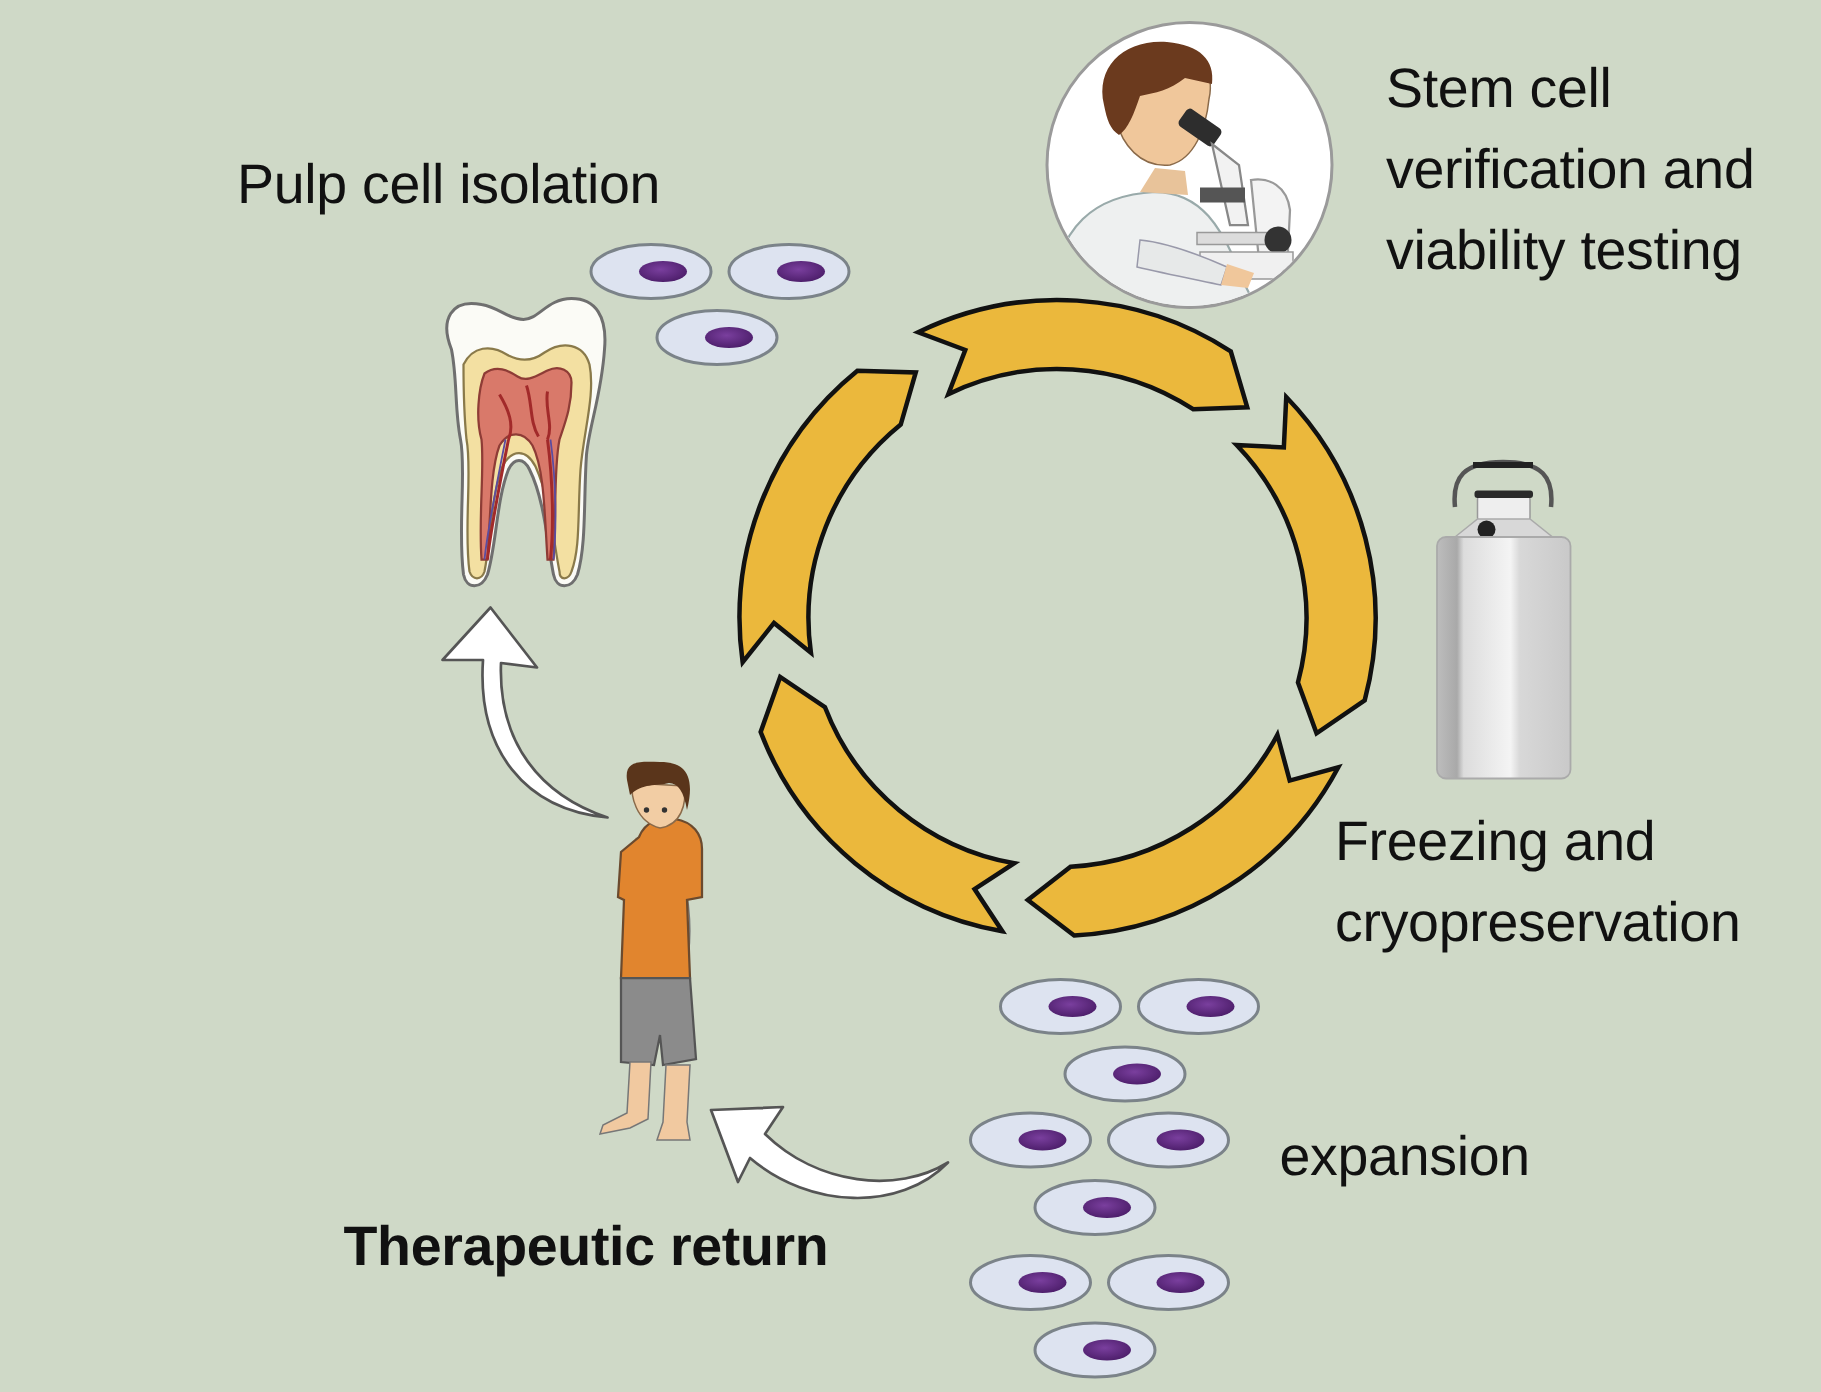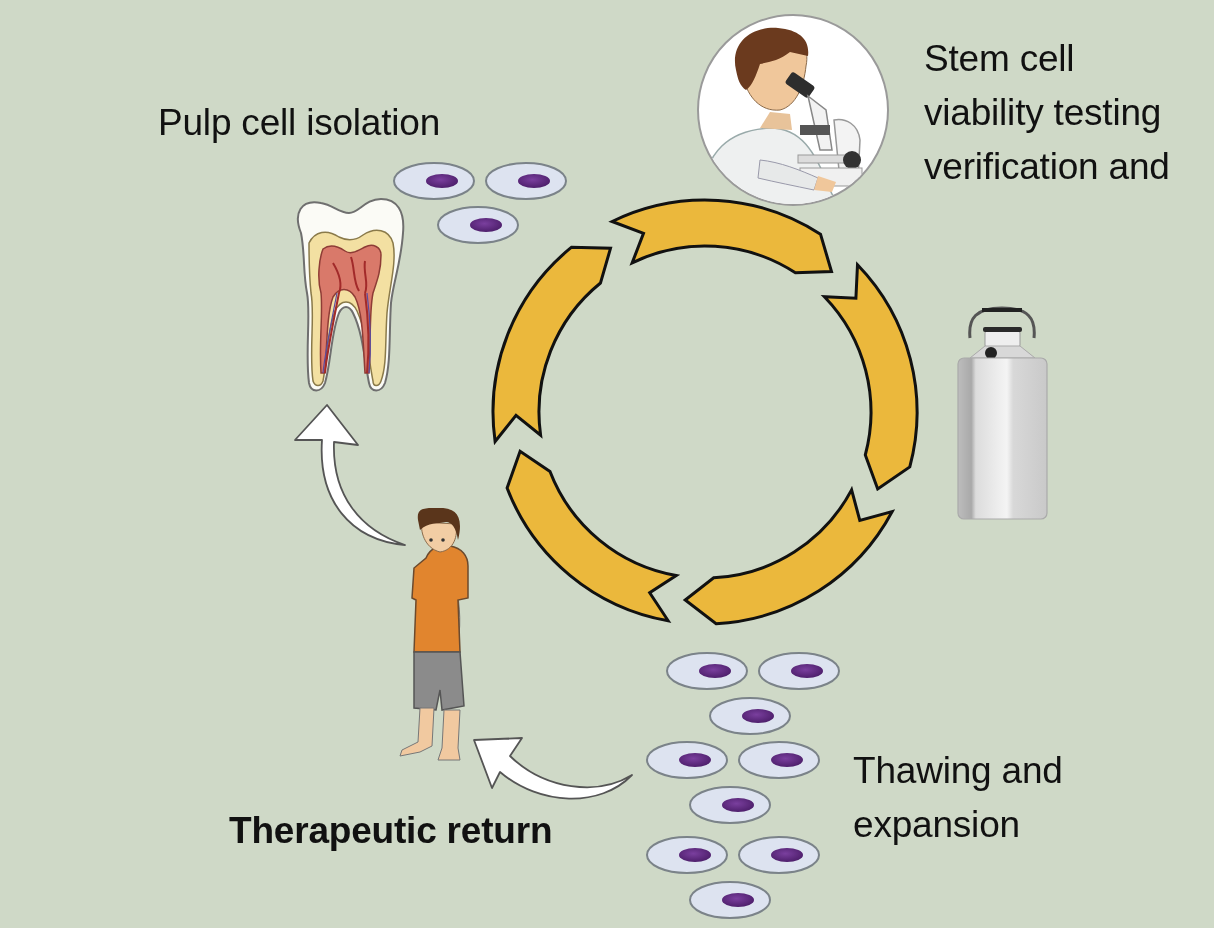--- a/index.html
+++ b/index.html
@@ -121,26 +121,27 @@
     <use href="#cell" x="779" y="855"></use>
     <use href="#cell" x="730" y="900"></use>
   </g>
 </svg>
 
 <div class="label" style="left:158px; top:82px;margin-top:14px;">
   <span>Pulp cell isolation</span>
 </div>
 <div class="label" style="left:924px; top:32px;">
   <span>Stem cell</span>
+  <span>verification and</span>
   <span>viability testing</span>
-  <span>verification and</span>
 </div>
 <div class="label" style="left:890px; top:534px;">
+  <span>Freezing and</span>
+  <span>cryopreservation</span>
 </div>
 <div class="label" style="left:853px; top:744px;">
-  <span>Thawing and</span>
   <span>expansion</span>
 </div>
 <div class="label" style="left:229px; top:804px;font-weight:bold;">
   <span>Therapeutic return</span>
 </div>
 <div class="label" style="left:21px; top:470px;">
 </div>
 
 </body></html>

